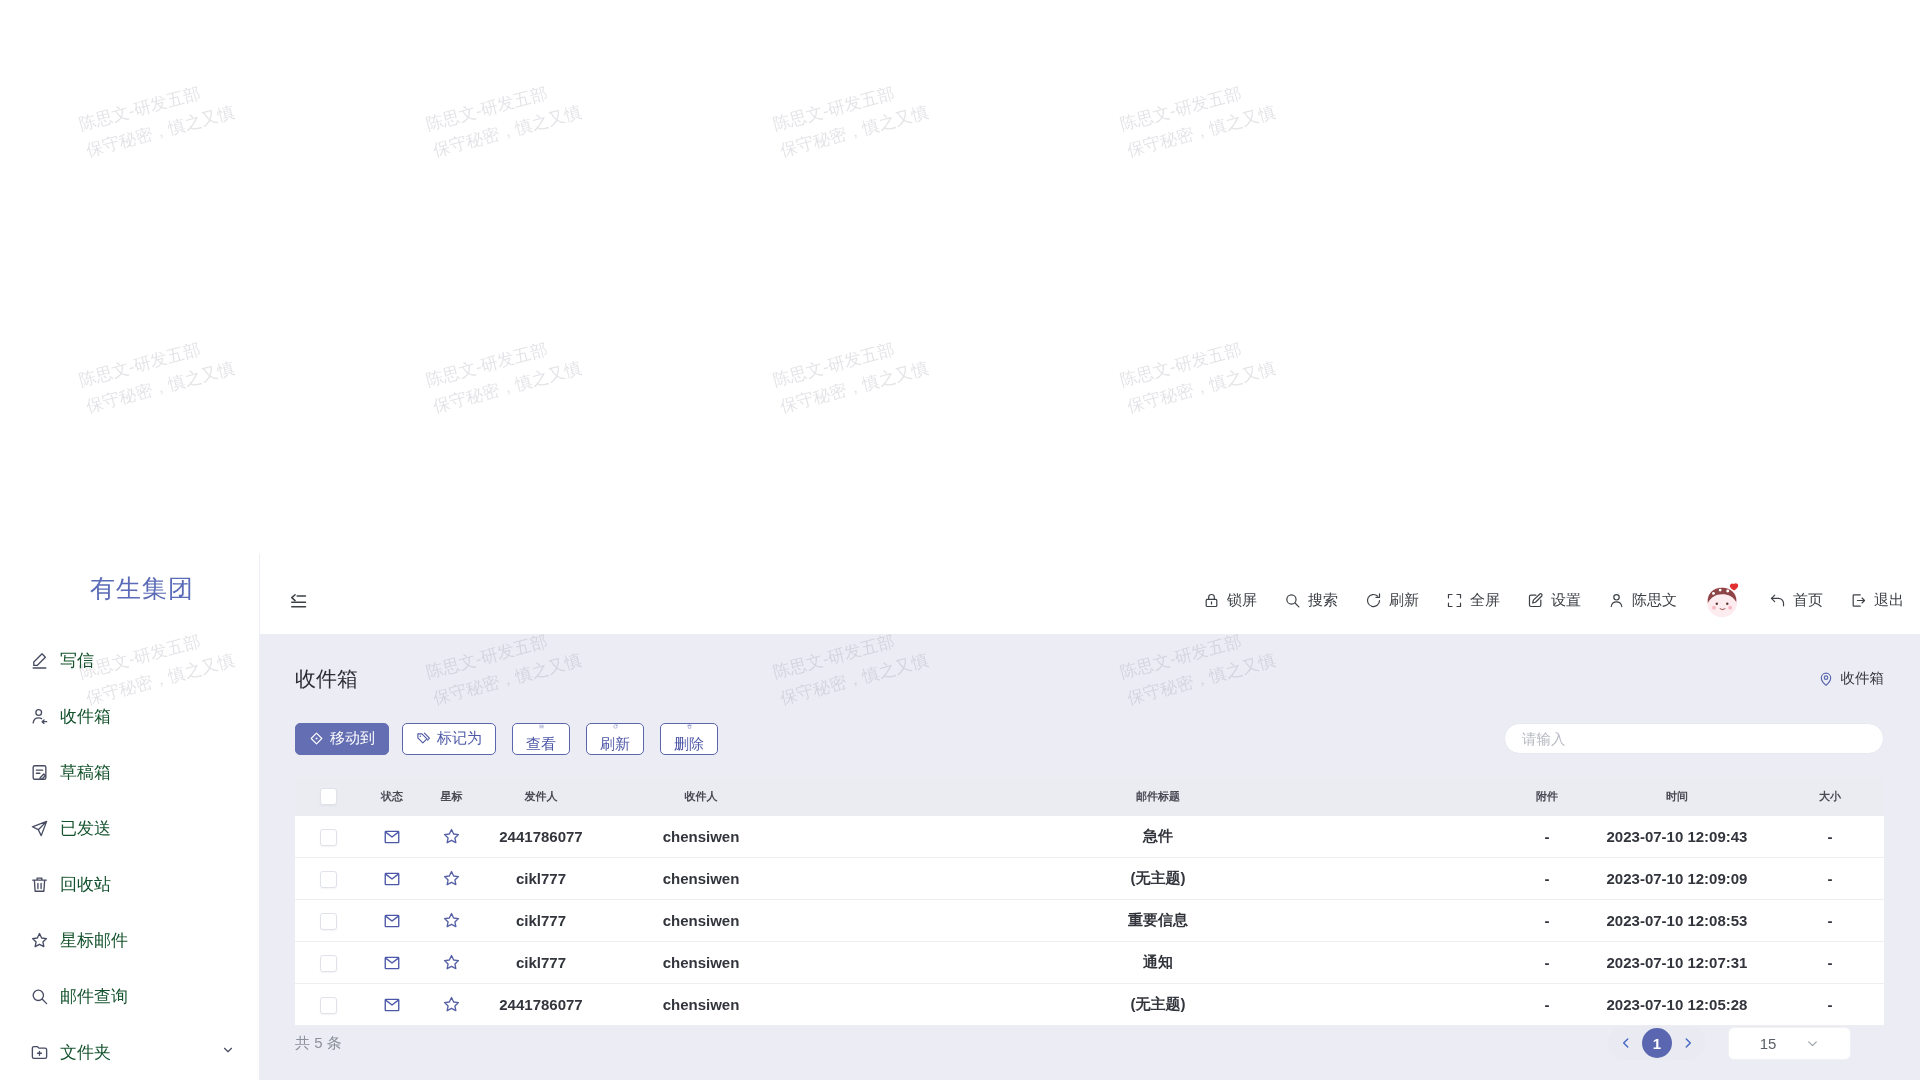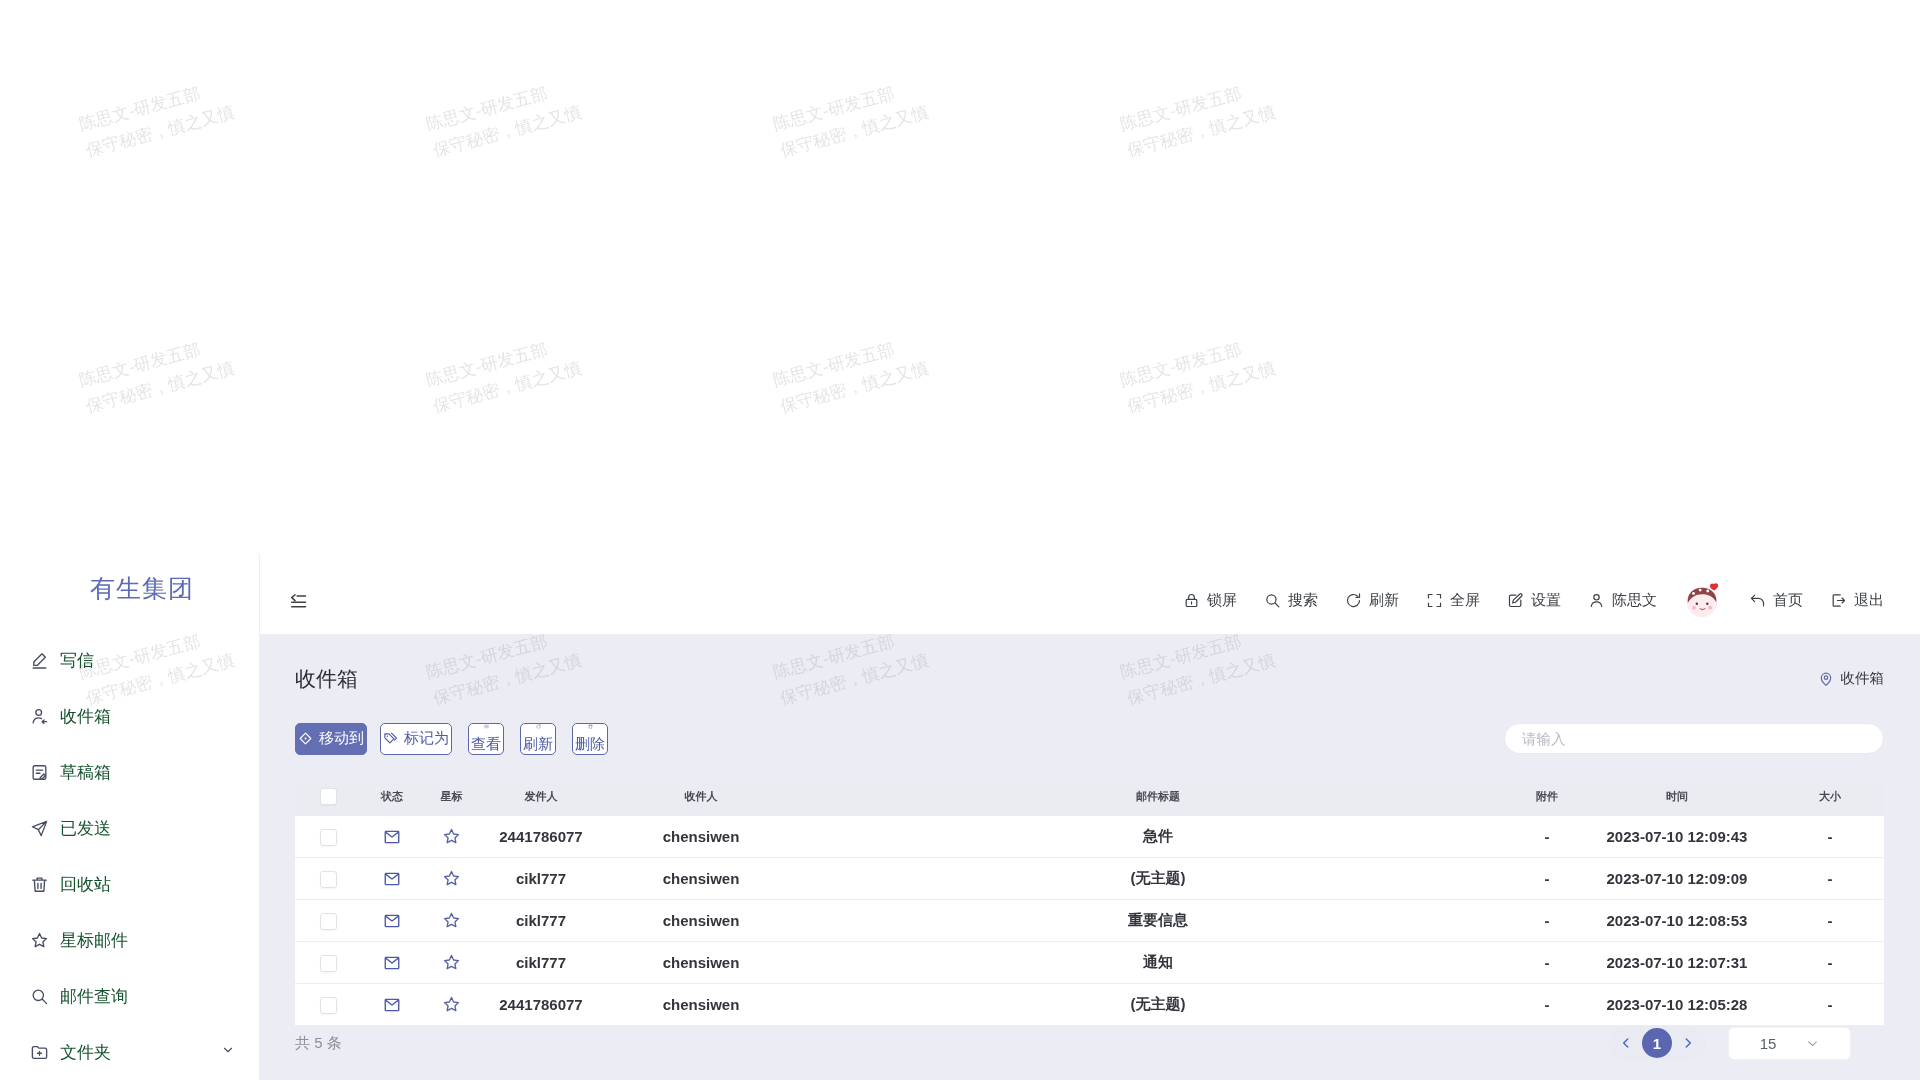--- a/index.html
+++ b/index.html
@@ -12,38 +12,38 @@
   .logo { margin:18px 0 0 90px; font-size:25px; color:#5b6bb7; letter-spacing:1px; white-space:nowrap; }
   .nav { margin-top:27px; }
   .nav-item { height:56px; display:flex; align-items:center; padding-left:30px; gap:11px;
               color:#14532d; font-size:17px; cursor:pointer; position:relative; }
   .nav-item svg { width:19px; height:19px; color:#474c63; flex:none; }
   .nav-item .expand { position:absolute; right:24px; color:#8a8f99; }
   .nav-item .expand svg { width:14px; height:14px; }
 
   
   .right-col { flex:1; display:flex; flex-direction:column; min-width:0; }
-  .topbar { height:66px; background:#fff; display:flex; align-items:center; padding:0 36px 0 28px; }
+  .topbar { height:66px; background:#fff; display:flex; align-items:center; padding:0 16px 0 28px; }
   .fold-btn { cursor:pointer; display:flex; align-items:center; }
   .fold-btn svg { width:20px; height:20px; color:#3d4043; }
   .topbar-right { margin-left:auto; display:flex; align-items:center; gap:27px; font-size:15px; color:#3d4146; }
   .tb-item { display:flex; align-items:center; gap:7px; cursor:pointer; white-space:nowrap; }
   .tb-item svg { width:17px; height:17px; color:#3d4146; }
   .avatar { width:38px; height:38px; border-radius:50%; cursor:pointer; flex:none; }
 
   
   .content { flex:1; background:#ecedf4; padding:0 36px 0 35px; display:flex; flex-direction:column; position:relative; }
   .content-head { display:flex; justify-content:space-between; align-items:center; margin-top:31px; }
   .page-title { font-size:21px; font-weight:500; color:#2b2d33; }
   .breadcrumb { display:flex; align-items:center; gap:7px; font-size:14.5px; color:#35373d; }
   .breadcrumb svg { width:16px; height:16px; color:#5a68b0; }
 
   .toolbar { margin-top:30px; display:flex; align-items:center; gap:13px; }
   .btn { height:32px; border-radius:5px; display:inline-flex; align-items:center; justify-content:center;
-         gap:6px; font-size:15px; padding:0 2px; border:1px solid #5c66ad; background:#fff;
+         gap:6px; font-size:15px; padding:0 13px; border:1px solid #5c66ad; background:#fff;
          color:#4d58a6; cursor:pointer; font-family:inherit; white-space:nowrap; }
   .btn svg { width:15px; height:15px; }
   .btn.primary { background:#646eb2; border-color:#646eb2; color:#fff; }
   .btn.gap-lg { margin-left:3px;flex-direction:column; }
   .search-input { margin-left:auto; width:380px; height:31px; border-radius:16px; border:1px solid #e7e9f0;
                   background:#fff; padding:0 17px; font-size:14.5px; color:#333; outline:none; }
   .search-input::placeholder { color:#b6b9c2; }
 
   .table-wrap { margin-top:23px; }
   table { width:100%; border-collapse:collapse; table-layout:fixed; background:#fff; }

